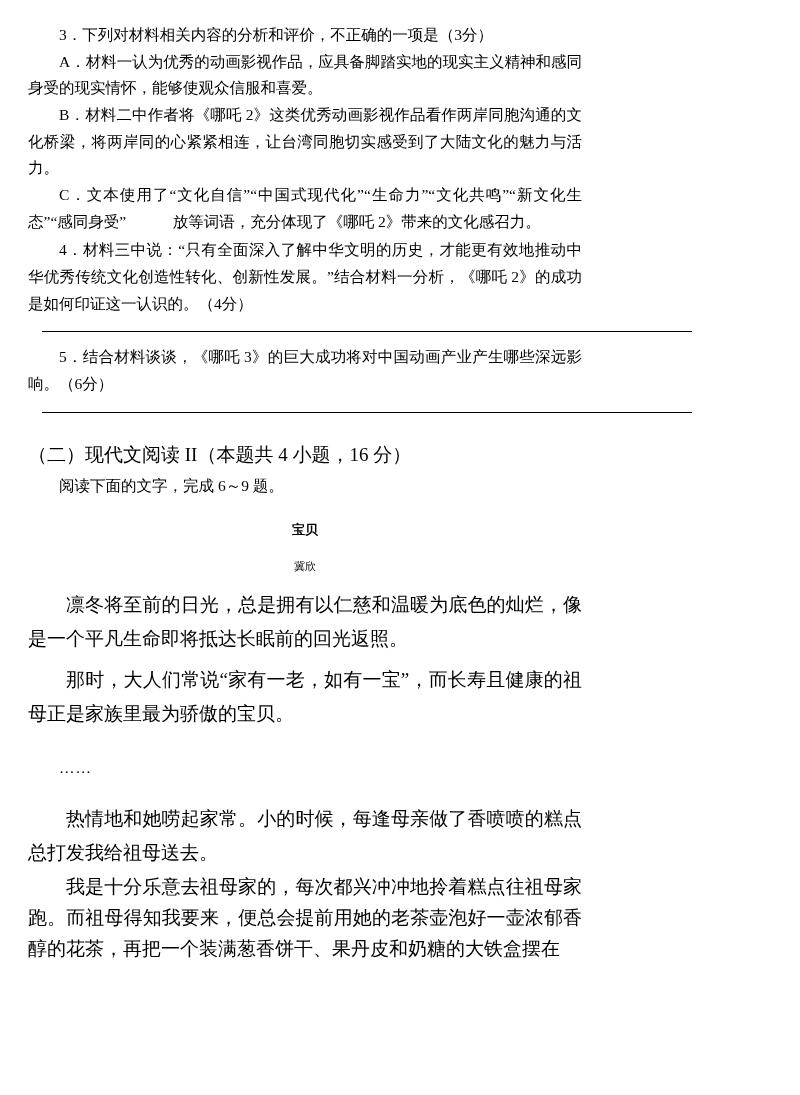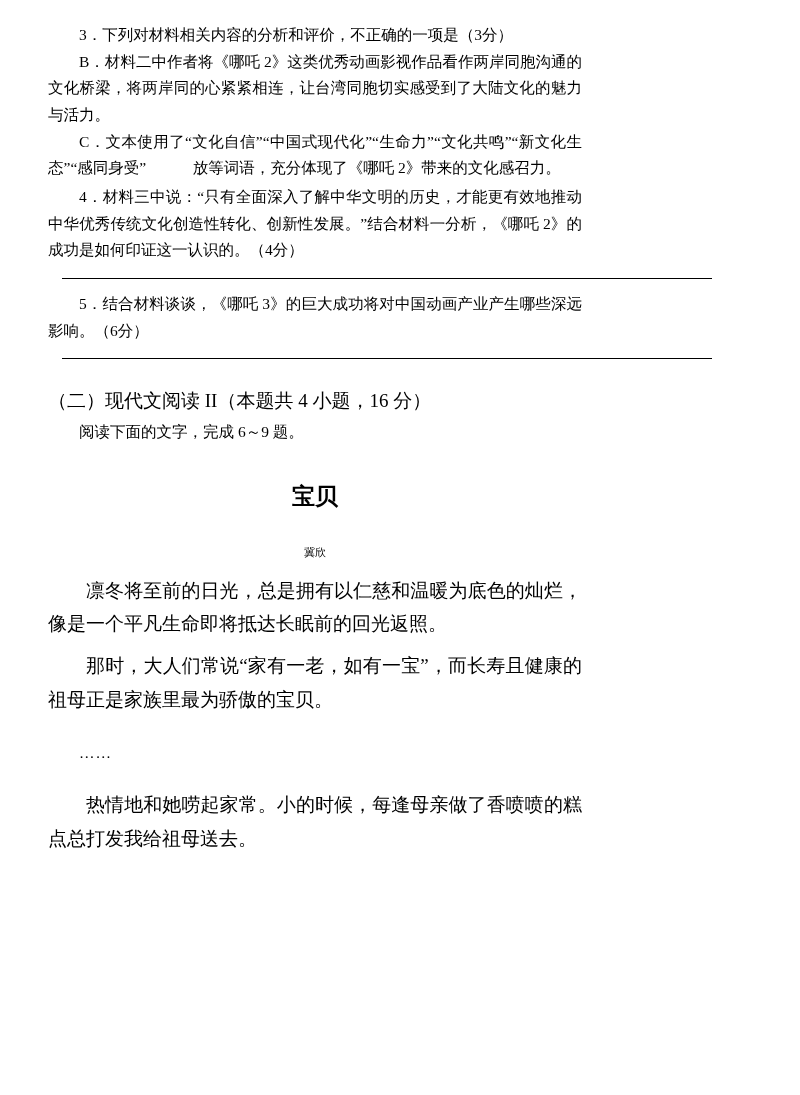--- a/index.html
+++ b/index.html
@@ -11,21 +11,21 @@
     width: 800px;
     min-height: 1095px;
     font-family: "Liberation Serif", "DejaVu Serif", serif;
     color: #000000;
   }
   .page {
     position: relative;
     width: 640px;
     min-height: 1095px;
     box-sizing: border-box;
-    padding: 22px 58px 20px 48px;
+    padding: 22px 58px 20px 28px;
   }
   .q-block {
     margin: 0 0 2px 0;
   }
   .line {
     font-size: 15.5px;
     line-height: 1.72;
     text-align: justify;
     text-justify: inter-ideograph;
     margin: 0;
@@ -48,21 +48,21 @@
   .answer-rule {
     border: 0;
     border-top: 1.4px solid #000;
     margin: 14px 0 12px 14px;
     width: 650px;
   }
   .center {
     text-align: center;
   }
   .title-big {
-    font-size: 23px;
+    font-size: 13px;
     font-weight: bold;
     line-height: 1.9;
     font-family: "Liberation Serif", "DejaVu Serif", serif;
   }
   .author {
     font-size: 11px;
     line-height: 1.9;
   }
   .section-head {
     font-size: 19px;
@@ -77,20 +77,21 @@
   }
   .nowrap-sp { white-space: pre-wrap; }
 </style>
 </head>
 <body>
 
 <div class="page">
 
   <div class="q-block">
     <p class="line indent">3．下列对材料相关内容的分析和评价，不正确的一项是（3分）</p>
+    <p class="line indent">A．材料一认为优秀的动画影视作品，应具备脚踏实地的现实主义精神和感同身受的现实情怀，能够使观众信服和喜爱。</p>
     <p class="line indent">B．材料二中作者将《哪吒 2》这类优秀动画影视作品看作两岸同胞沟通的文化桥梁，将两岸同的心紧紧相连，让台湾同胞切实感受到了大陆文化的魅力与活力。</p>
     <p class="line indent nowrap-sp">C．文本使用了“文化自信”“中国式现代化”“生命力”“文化共鸣”“新文化生态”“感同身受”　　　放等词语，充分体现了《哪吒 2》带来的文化感召力。</p>
   </div>
 
   <div class="q-block">
     <p class="line indent">4．材料三中说：“只有全面深入了解中华文明的历史，才能更有效地推动中华优秀传统文化创造性转化、创新性发展。”结合材料一分析，《哪吒 2》的成功是如何印证这一认识的。（4分）</p>
     <hr class="answer-rule">
   </div>
 
   <div class="q-block">
@@ -115,15 +116,16 @@
 
     <p class="para indent">那时，大人们常说“家有一老，如有一宝”，而长寿且健康的祖母正是家族里最为骄傲的宝贝。</p>
 
     <div class="spacer-sm"></div>
 
     <p class="dots">……</p>
 
     <div class="spacer-sm"></div>
 
     <p class="para indent">热情地和她唠起家常。小的时候，每逢母亲做了香喷喷的糕点总打发我给祖母送去。</p>
+    <p class="para tight indent">我是十分乐意去祖母家的，每次都兴冲冲地拎着糕点往祖母家跑。而祖母得知我要来，便总会提前用她的老茶壶泡好一壶浓郁香醇的花茶，再把一个装满葱香饼干、果丹皮和奶糖的大铁盒摆在</p>
   </div>
 
 </div>
 
 </body></html>

